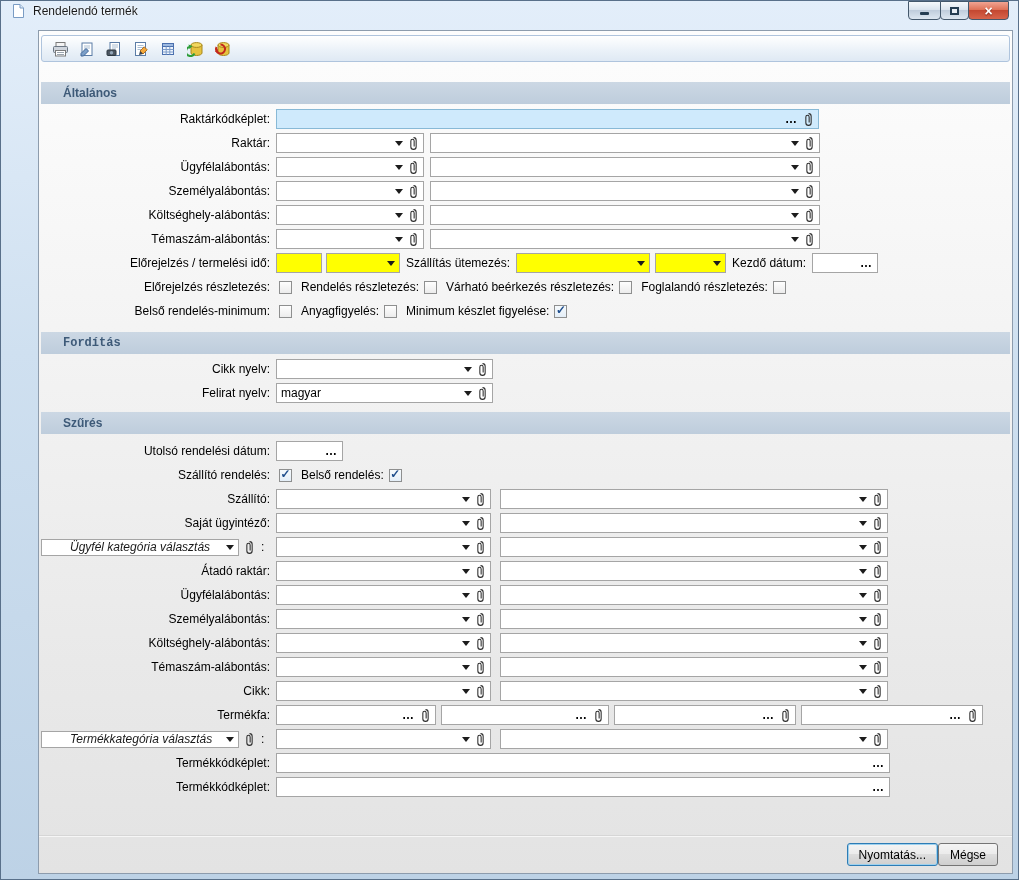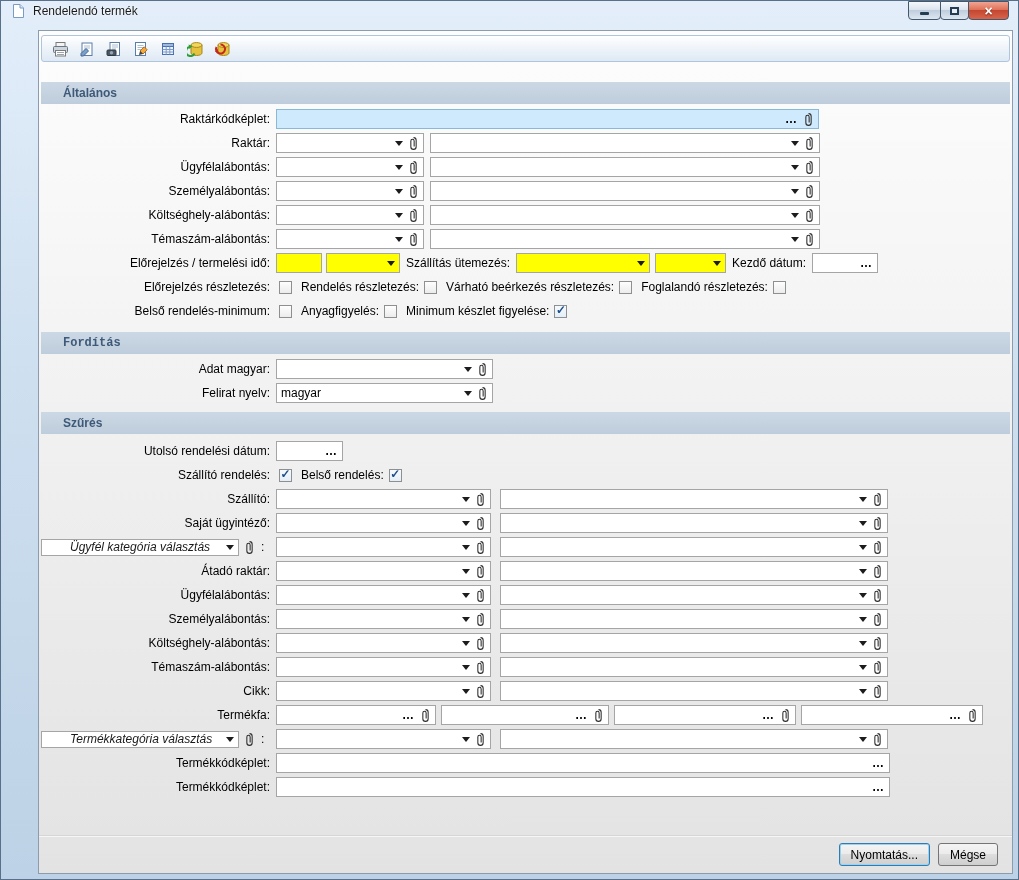--- a/index.html
+++ b/index.html
@@ -67,21 +67,21 @@
   .tf{width:160px;} .tf2{width:168px;margin-left:5px;} .tf3{width:182px;margin-left:5px;} .tf4{width:182px;margin-left:5px;}
   .wide614{width:614px;}
 
   .cb{width:13px;height:13px;border:1px solid #8e8f8f;background:linear-gradient(#fefefe,#ececec);
     margin:0 3px;display:inline-flex;align-items:center;justify-content:center;flex:0 0 auto;}
   .cb .check{color:#1e4d8c;font-weight:bold;font-size:12px;line-height:10px;position:relative;top:-1px;}
   .cb.on{background:linear-gradient(#f6fafd,#e4eef7);}
 
   .button-bar{position:absolute;left:0;right:0;bottom:0;height:38px;border-top:1px solid #d6d6d6;
     box-shadow:inset 0 1px 0 #f6f6f6;display:flex;justify-content:flex-end;align-items:center;
-    padding-right:14px;gap:8px;}
+    padding-right:14px;}
   .btn{height:23px;min-width:58px;padding:0 11px;border:1px solid #757575;border-radius:3px;
     background:linear-gradient(#f4f4f4,#ebebeb 50%,#dddddd 50%,#cfcfcf);
     display:flex;align-items:center;justify-content:center;white-space:nowrap;}
   .btn-default{border:1px solid #2d7cb5;box-shadow:inset 0 0 0 1px #9ed1ee;}
 
   svg{display:block;}
 </style>
 </head>
 <body>
 
@@ -343,21 +343,21 @@
           </span>
       </div>
     </div>
 
     <div class="section-header mt9">
       <span>Fordítás</span>
     </div>
 
     <div class="rows">
       <div class="row">
-        <div class="lbl">Adat magyar:</div>
+        <div class="lbl">Cikk nyelv:</div>
         <div class="fld w217">
             <span class="val"></span>
             <span class="arrow"></span>
             <span class="clip">
   <svg width="11" height="15" viewBox="0 0 12 16">
     <path d="M6 1.6c1.8 0 2.9 1.2 2.9 2.9v7c0 1.6-1.2 2.9-2.9 2.9s-2.9-1.3-2.9-2.9V5.2c0-1 .8-1.9 1.8-1.9s1.8.9 1.8 1.9v6" fill="none" stroke="#2b2b2b" stroke-width="1.15"></path>
   </svg>
 </span>
           </div>
       </div>

